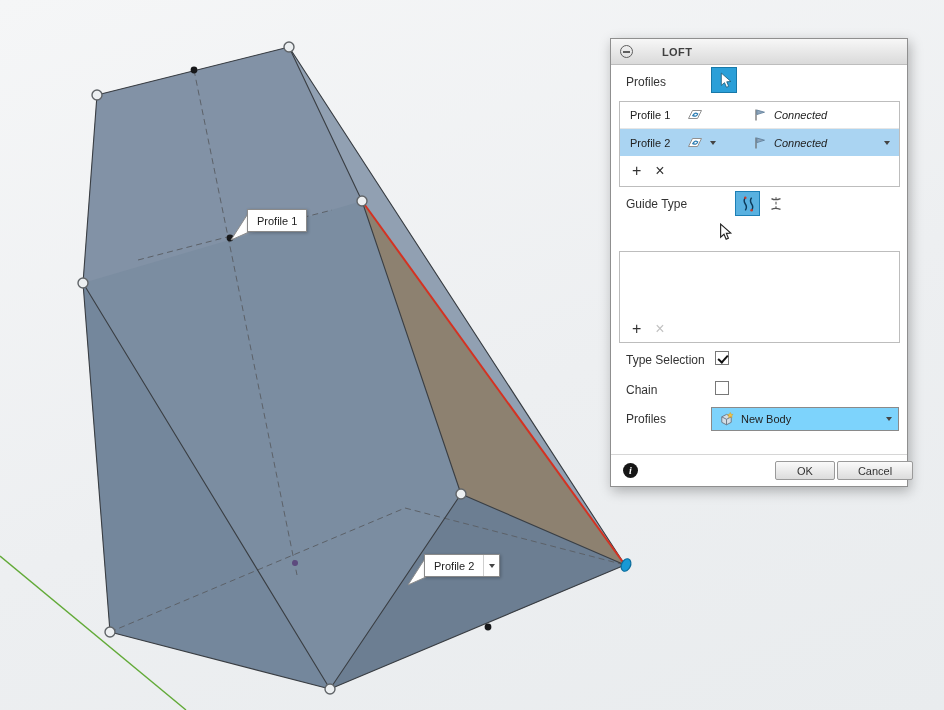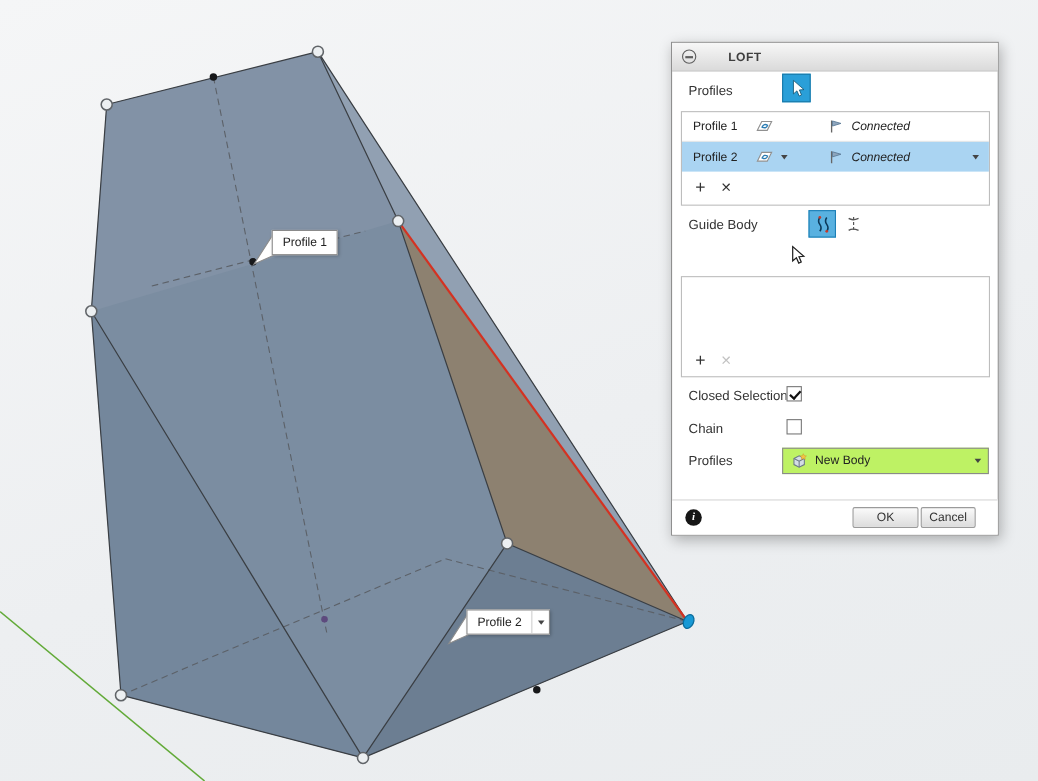--- a/index.html
+++ b/index.html
@@ -69,34 +69,34 @@
 
   .checkbox { position:absolute; left:104px; width:14px; height:14px; background:#fff;
     border:1px solid #787878; }
   .checkbox.checked::after { content:""; position:absolute; left:4px; top:0.5px;
     width:4px; height:8px; border-right:2px solid #111; border-bottom:2px solid #111;
     transform:rotate(42deg); }
   .cb-chain { top:312px; }
   .cb-closed { top:342px; }
 
   .dropdown { position:absolute; left:100px; top:368px; width:188px; height:24px;
-    background:#bef264; border:1px solid #8a8a8a; display:flex; align-items:center;
+    background:#7dd3fc; border:1px solid #8a8a8a; display:flex; align-items:center;
     font-size:11px; color:#222; padding:0 6px; gap:6px; }
   .dropdown .caret { margin-left:auto; }
 
   .dlg-footer { position:absolute; left:0; bottom:0; width:100%; height:32px;
     border-top:1px solid #d6d6d6; background:#fff; }
   .info-icon { position:absolute; left:12px; top:8px; width:15px; height:15px; border-radius:50%;
     background:#161616; color:#fff; font-size:10px; font-weight:bold; font-style:italic;
     font-family:"Liberation Serif", serif; display:flex; align-items:center; justify-content:center; }
   .btn { position:absolute; top:6px; height:19px; font-size:11px; color:#333;
     background:linear-gradient(#fafafa,#dcdcdc); border:1px solid #9a9a9a; border-radius:2px;
     font-family:"Liberation Sans",sans-serif; }
   .btn-ok { left:164px; width:60px; }
-  .btn-cancel { left:226px; width:50px; }
+  .btn-cancel { left:226px; width:76px; }
 </style>
 </head>
 <body>
 
 <div class="viewport">
   <svg class="scene" width="944" height="710" viewBox="0 0 944 710">
 
     <line x1="0" y1="556" x2="186" y2="710" stroke="#62aa38" stroke-width="1.4"></line>
 
     <g>
@@ -214,21 +214,21 @@
       <span class="pstatus">Connected</span>
       <span class="caret right"></span>
     </div>
 
     <div class="ptable-actions">
       <button class="act-btn">+</button>
       <button class="act-btn">×</button>
     </div>
   </div>
 
-  <span class="lbl" style="left:15px; top:158px;">Guide Body</span>
+  <span class="lbl" style="left:15px; top:158px;">Guide Type</span>
   <button class="icon-btn active gbtn1">
     <svg width="18" height="18" viewBox="0 0 20 20">
       <path d="M7 3 Q4.5 6.5 7 10 Q9.5 13.5 7 17" fill="none" stroke="#0c3a5a" stroke-width="1.6"></path>
       <path d="M14 3 Q11.5 6.5 14 10 Q16.5 13.5 14 17" fill="none" stroke="#0c3a5a" stroke-width="1.6"></path>
       <circle cx="7" cy="3" r="1.4" fill="#c53b2c"></circle>
       <circle cx="14" cy="17" r="1.4" fill="#c53b2c"></circle>
     </svg>
   </button>
   <button class="icon-btn gbtn2">
     <svg width="18" height="18" viewBox="0 0 20 20">
@@ -245,21 +245,21 @@
     </svg>
   </span>
 
   <div class="rails-box">
     <div class="rails-actions">
       <button class="act-btn">+</button>
       <button class="act-btn disabled">×</button>
     </div>
   </div>
 
-  <span class="lbl" style="left:15px; top:314px;">Closed Selection</span>
+  <span class="lbl" style="left:15px; top:314px;">Type Selection</span>
   <span class="checkbox checked cb-chain"></span>
 
   <span class="lbl" style="left:15px; top:344px;">Chain</span>
   <span class="checkbox cb-closed"></span>
 
   <span class="lbl" style="left:15px; top:373px;">Profiles</span>
   <div class="dropdown">
     <svg width="17" height="17" viewBox="0 0 18 18">
       <path d="M4 6.2 L9 3.6 L14 6.2 L14 12 L9 14.6 L4 12 Z" fill="#d4dde5" stroke="#6b7886"></path>
       <path d="M4 6.2 L9 8.8 L14 6.2" fill="none" stroke="#6b7886"></path>

